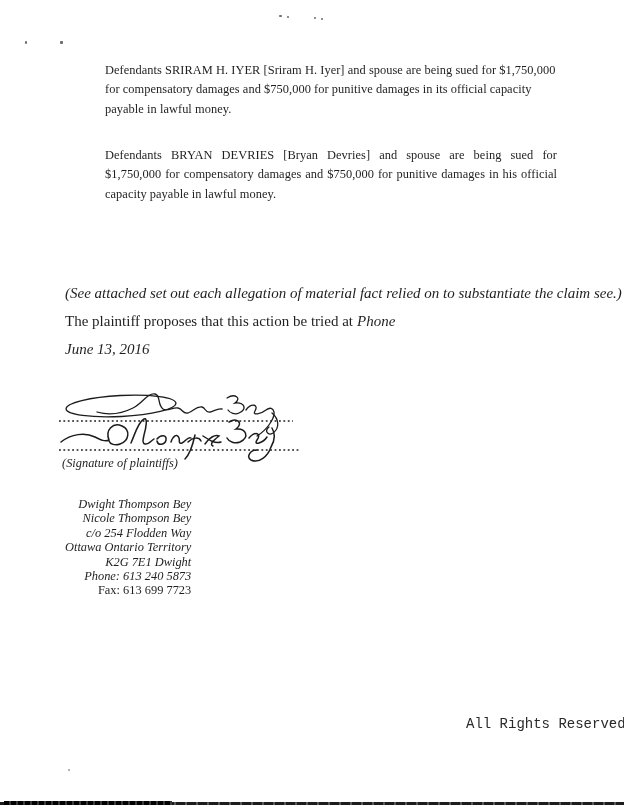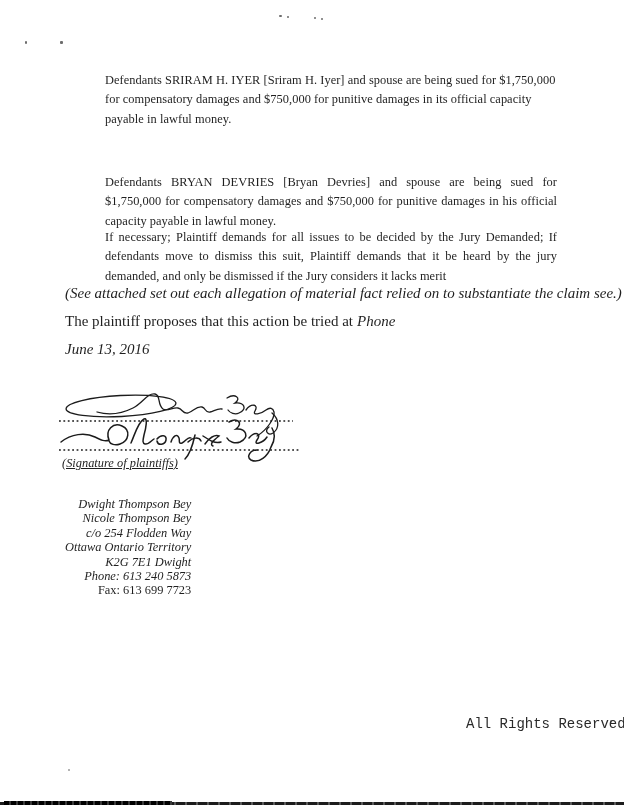--- a/index.html
+++ b/index.html
@@ -7,35 +7,35 @@
     position:relative; width:624px; height:808px; margin:0 auto;
     background:#ffffff; overflow:hidden;
     font-family:"Liberation Serif","DejaVu Serif",serif;
     color:#1f1f1f;
     -webkit-font-smoothing:antialiased;
   }
   .para {
     position:absolute; left:105px; width:452px;
     font-size:12.4px; line-height:19.4px; letter-spacing:0.05px;
   }
-  .just { text-align:justify;margin-top:27px; }
-  .p1 { top:71px; }
+  .just { text-align:justify; }
+  .p1 { top:61px; }
   .p2 { top:146px; }
   .p3 { top:201px; }
   .freeline {
     position:absolute; left:65px; white-space:nowrap;
     font-size:15px; line-height:19px;
   }
   .it { font-style:italic; }
   .note { top:284px; }
   .proposal { top:312px; }
   .proposal .loc { margin-left:4px; }
   .dateline { top:340px; }
   .sigsvg { position:absolute; left:53px; top:386px; }
-  .sigcaption { position:absolute; left:62px; top:456px; font-size:12.4px; font-style:italic; white-space:nowrap;text-decoration:underline; }
+  .sigcaption { position:absolute; left:62px; top:456px; font-size:12.4px; font-style:italic; white-space:nowrap; }
   .address { position:absolute; left:65px; top:497px; font-size:12.4px; }
   .address .aline { line-height:14.4px; font-style:italic; white-space:nowrap;text-align:right; }
   .address .aline.roman { font-style:normal; }
   .footer { position:absolute; left:466px; top:716px; font-size:14px; color:#2a2a2a; white-space:nowrap;font-family:Liberation Mono, monospace; }
   
   .speck { position:absolute; background:#6d6d6d; border-radius:1px; }
   .sp1 { left:279px; top:15px;  width:3px; height:2px; }
   .sp2 { left:287px; top:16px;  width:2px; height:2px; }
   .sp3 { left:314px; top:17px;  width:2px; height:2px; }
   .sp4 { left:321px; top:18px;  width:2px; height:2px; }
@@ -61,21 +61,20 @@
   <div class="speck sp2"></div>
   <div class="speck sp3"></div>
   <div class="speck sp4"></div>
   <div class="speck sp5"></div>
   <div class="speck sp6"></div>
   <div class="speck sp7"></div>
   <div class="speck sp8"></div>
 
   <div class="para p1">Defendants SRIRAM H. IYER [Sriram H. Iyer] and spouse are being sued for $1,750,000 for compensatory damages and $750,000 for punitive damages in its official capacity payable in lawful money.</div>
   <div class="para p2 just">Defendants BRYAN DEVRIES [Bryan Devries] and spouse are being sued for $1,750,000 for compensatory damages and $750,000 for punitive damages in his official capacity payable in lawful money.</div>
-  <div class="para p3 just">If necessary; Plaintiff demands for all issues to be decided by the Jury Demanded; If defendants move to dismiss this suit, Plaintiff demands that it be heard by the jury demanded, and only be dismissed if the Jury considers it lacks merit</div>
 
   <div class="freeline note it">(See attached set out each allegation of material fact relied on to substantiate the claim see.)</div>
 
   <div class="freeline proposal">
     <span>The plaintiff proposes that this action be tried at</span><span class="it loc">Phone</span>
   </div>
 
   <div class="freeline dateline it">June 13, 2016</div>
 
   <svg class="sigsvg" width="252" height="82" viewBox="0 0 252 82" fill="none" xmlns="http://www.w3.org/2000/svg">

